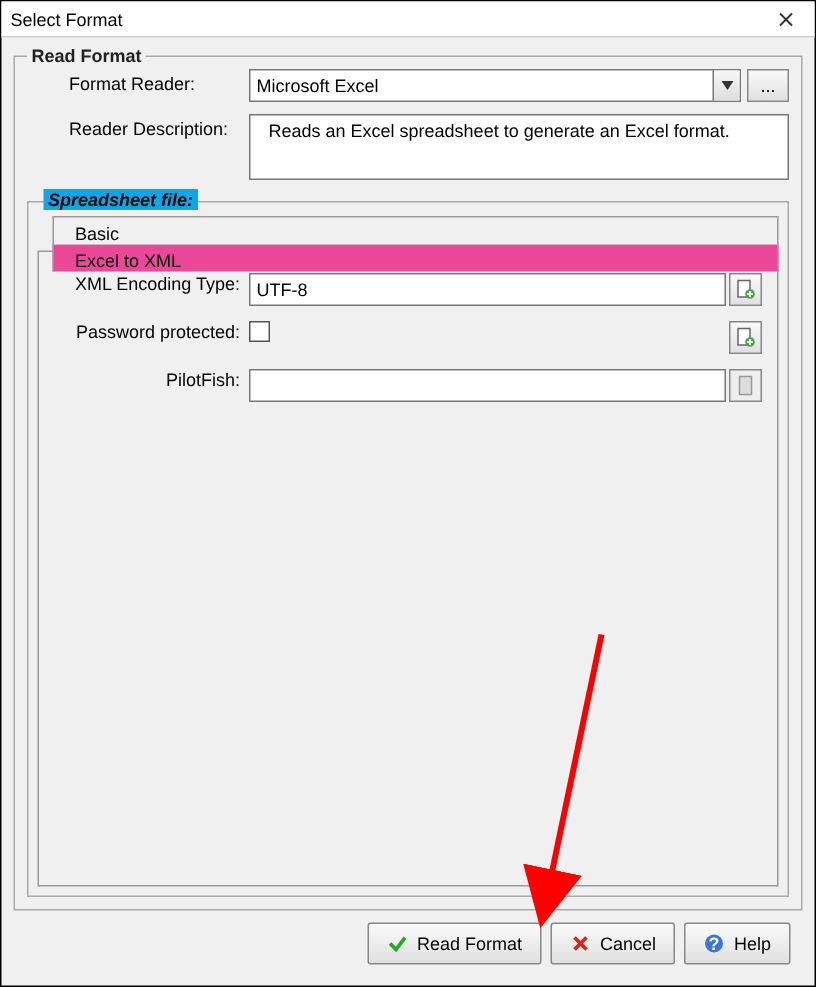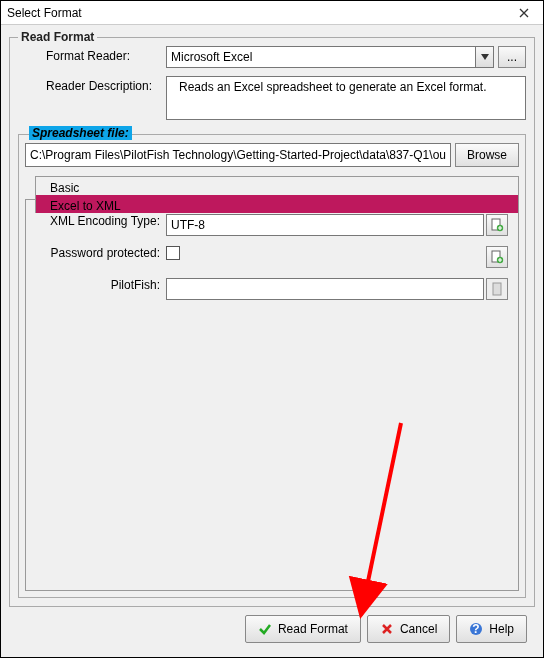--- a/index.html
+++ b/index.html
@@ -27,21 +27,21 @@
 .textarea { flex:1; height: 44px; border: 1px solid #777; background: #fff; padding: 3px 12px; line-height: 1.3; }
 
 .spread-group { border: 1px solid #aaa; padding: 8px 6px 6px 6px; position: relative; margin-top: 6px; flex:1; display:flex; flex-direction:column; }
 .spread-legend { position: absolute; top: -9px; left: 10px; background: #0ea5e9; padding: 0 3px; font-weight: bold; font-style: italic; }
 
 .file-row { display: flex; gap: 4px; margin-bottom: 8px; }
 .file-input { flex:1; height: 24px; border: 1px solid #777; background: #fff; padding: 0 4px; display:flex; align-items:center; overflow:hidden; white-space:nowrap; }
 .browse-btn { width: 64px; height: 24px; border: 1px solid #888; background: linear-gradient(#fafafa,#e0e0e0); display:flex; align-items:center; justify-content:center; cursor:pointer; }
 
 .tabbar { display:flex; height:24px; margin-left:10px;flex-direction:column; }
-.tab { border:1px solid #999; border-bottom:none; padding:4px 14px 0 14px; margin-right:0; background:#be185d; cursor:pointer; position:relative; }
+.tab { border:1px solid #999; border-bottom:none; padding:4px 14px 0 14px; margin-right:0; background:#ec4899; cursor:pointer; position:relative; }
 .tab.active { background:#f0f0f0; z-index:2; top:1px; }
 .tabpanel { flex:1; border:1px solid #999; background:#f0f0f0; padding:14px 10px; }
 
 .form-row { display:flex; align-items:flex-start; margin-bottom:10px; }
 .form-label { width:130px; text-align:right; padding-right:6px; }
 .text-input { flex:1; height:22px; border:1px solid #777; background:#fff; padding:0 4px; }
 .icon-btn { width:22px; height:22px; border:1px solid #888; background:linear-gradient(#fafafa,#e0e0e0); margin-left:2px; display:flex; align-items:center; justify-content:center; cursor:pointer; }
 .checkbox { width:14px; height:14px; border:1px solid #555; background:#fff; }
 
 .bottom-bar { padding:8px; display:flex; justify-content:flex-end; gap:6px; }
@@ -89,28 +89,20 @@
       <div class="row">
         <div class="row-label">Reader Description:</div>
         <div class="row-control">
           <div class="textarea">Reads an Excel spreadsheet to generate an Excel format.</div>
         </div>
       </div>
 
       <div class="spread-group">
         <div class="spread-legend">Spreadsheet file:</div>
 
-        <div class="file-row">
-          <div class="file-input">
-            <span>C:\Program Files\PilotFish Technology\Getting-Started-Project\data\837-Q1\ou</span>
-          </div>
-          <div class="browse-btn">
-            <span>Browse</span>
-          </div>
-        </div>
 
         <div class="tabbar">
           <div class="tab active">
             <span>Basic</span>
           </div>
           <div class="tab">
             <span>Excel to XML</span>
           </div>
         </div>
 

